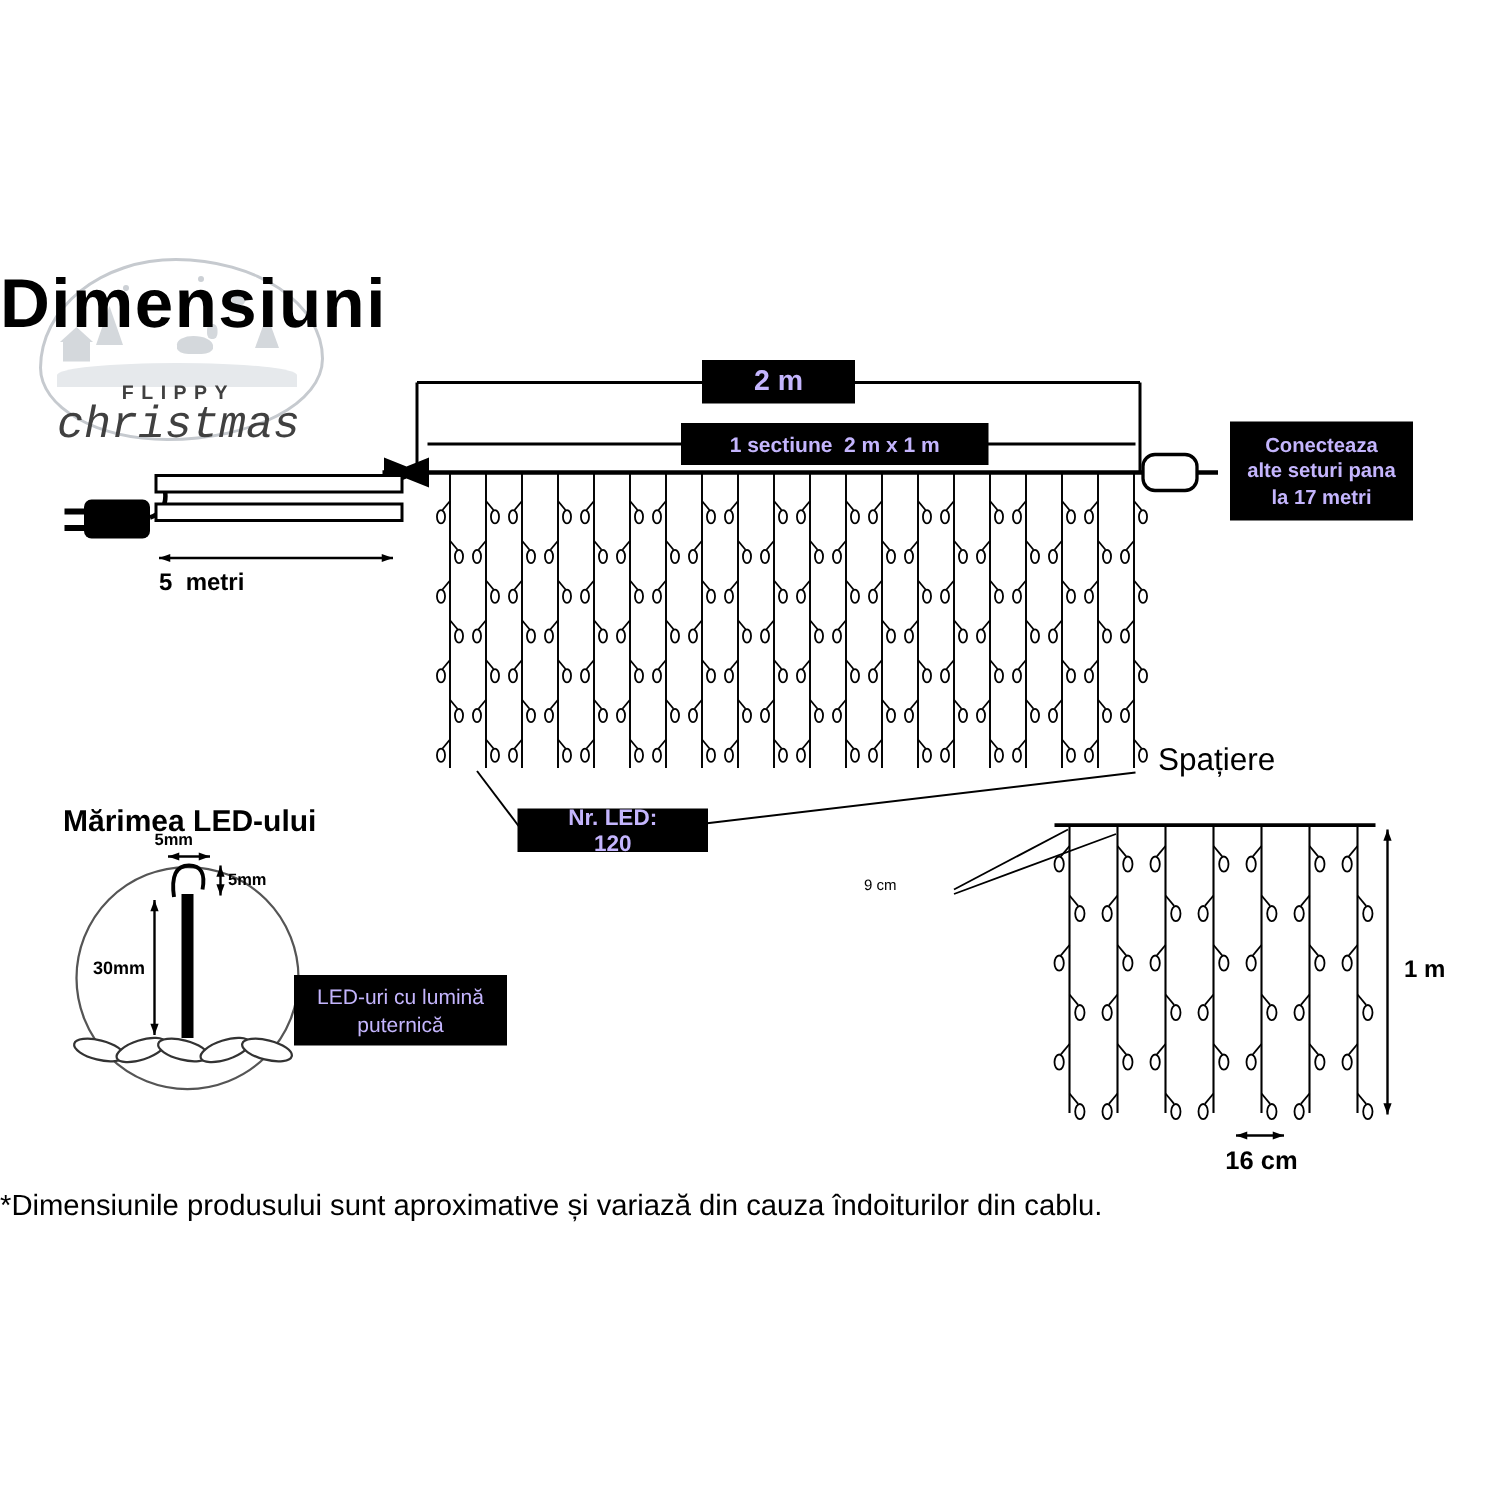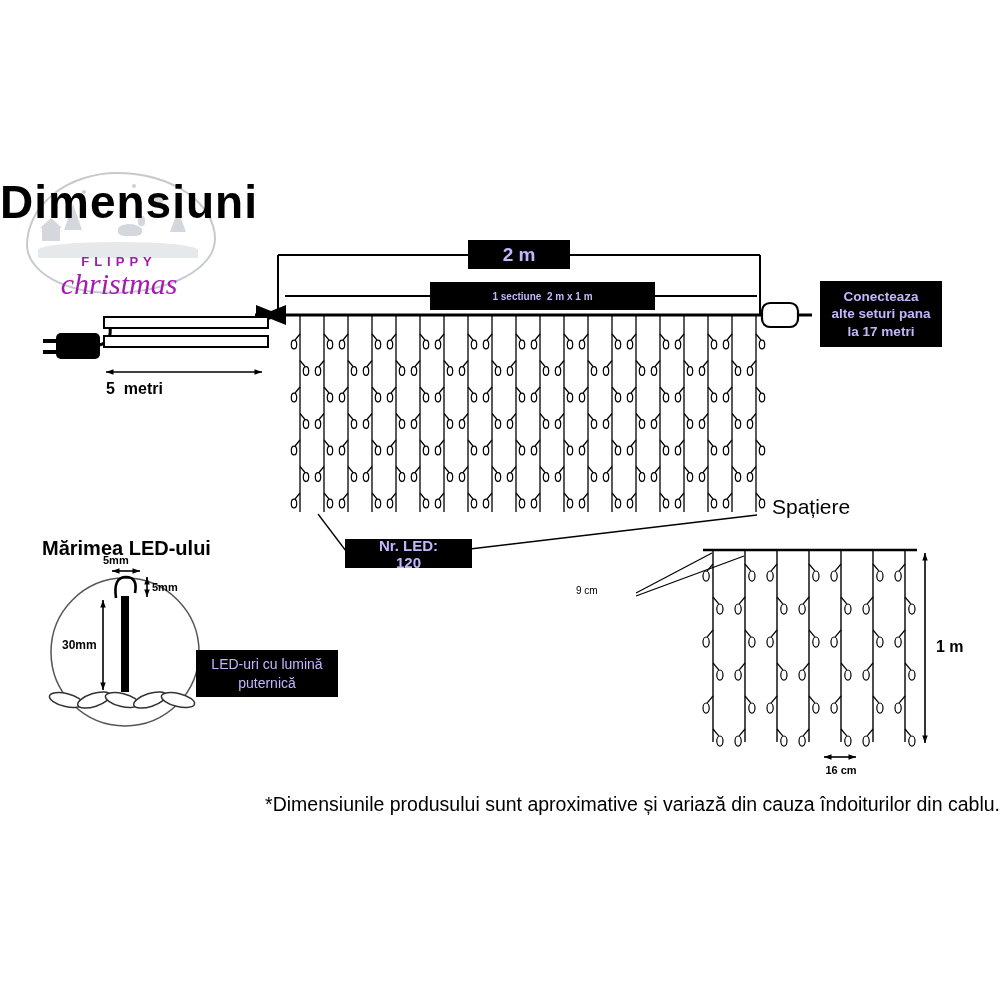--- a/index.html
+++ b/index.html
@@ -7,21 +7,21 @@
        font-family:"Liberation Sans",sans-serif;color:#000}
   .txt{position:absolute;z-index:3}
   .blackbox{position:absolute;z-index:3;background:#000;color:#c4b5fd;display:flex;
             flex-direction:column;align-items:center;justify-content:center;
             text-align:center;font-weight:bold}
   .row{flex-direction:column}
   #diagram-svg{position:absolute;left:0;top:0;z-index:1}
   .pre{white-space:pre}
   .cloud{position:absolute;background:#fff;border:2px solid #c6cacf;
          border-radius:48% 52% 55% 45% / 60% 55% 45% 40%}
-  .graytxt{color:#a21caf}
+  .graytxt{color:#404040}
 </style>
 </head>
 <body>
 
 <svg id="diagram-svg" width="1000" height="1000">
     <line x1="278" y1="255" x2="760" y2="255" stroke="#000" stroke-width="2"></line>
     <line x1="278" y1="255" x2="278" y2="314" stroke="#000" stroke-width="2"></line>
     <line x1="760" y1="255" x2="760" y2="314" stroke="#000" stroke-width="2"></line>
     <line x1="285" y1="296" x2="757" y2="296" stroke="#000" stroke-width="2"></line>
     <line x1="255" y1="315" x2="770" y2="315" stroke="#000" stroke-width="3"></line>
@@ -466,28 +466,28 @@
   <div style="position:absolute;left:110px;top:18px;width:4px;height:4px;background:#ccd0d5;border-radius:50%"></div>
   <div style="position:absolute;left:132px;top:28px;width:10px;height:10px;background:#d4d8dc;border-radius:50%"></div>
   <div style="position:absolute;left:42px;top:38px;width:0;height:0;border-left:9px solid transparent;border-right:9px solid transparent;border-bottom:26px solid #d4d8dc"></div>
   <div style="position:absolute;left:148px;top:44px;width:0;height:0;border-left:8px solid transparent;border-right:8px solid transparent;border-bottom:22px solid #d4d8dc"></div>
   <div style="position:absolute;left:18px;top:52px;width:0;height:0;border-left:11px solid transparent;border-right:11px solid transparent;border-bottom:10px solid #d4d8dc"></div>
   <div style="position:absolute;left:20px;top:62px;width:18px;height:13px;background:#d4d8dc"></div>
   <div style="position:absolute;left:96px;top:58px;width:24px;height:12px;background:#d4d8dc;border-radius:50% 60% 35% 35%"></div>
   <div style="position:absolute;left:116px;top:50px;width:7px;height:10px;background:#d4d8dc;border-radius:40%"></div>
   <div style="position:absolute;left:16px;top:76px;width:160px;height:16px;background:#e6e9ec;border-radius:50% 50% 0 0"></div>
   <div class="graytxt" style="position:absolute;left:0;top:88px;width:194px;text-align:center;font-size:13px;letter-spacing:5px;font-weight:bold">FLIPPY</div>
-  <div class="graytxt" style="position:absolute;left:0;top:101px;width:194px;text-align:center;font-size:30px;font-style:italic;font-family:Liberation Serif, serif">christmas</div>
+  <div class="graytxt" style="position:absolute;left:0;top:101px;width:194px;text-align:center;font-size:30px;font-style:italic;font-family:Liberation Mono, monospace">christmas</div>
 </div>
 
 <div class="blackbox" style="left:468px;top:240px;width:102px;height:29px;font-size:19px">
   <span>2 m</span>
 </div>
 
-<div class="blackbox" style="left:430px;top:282px;width:225px;height:28px;font-size:10px">
+<div class="blackbox" style="left:454px;top:282px;width:205px;height:28px;font-size:14px">
   <span class="pre">1 sectiune  2 m x 1 m</span>
 </div>
 
 <div class="blackbox" style="left:820px;top:281px;width:122px;height:66px;font-size:13.5px;line-height:1.3">
   <span>Conecteaza</span>
   <span>alte seturi pana</span>
   <span>la 17 metri</span>
 </div>
 
 <div class="txt pre" style="left:106px;top:380px;width:158px;text-align:left;font-size:16px;font-weight:bold">5  metri</div>
@@ -496,26 +496,26 @@
   <span>Nr. LED:</span>
   <span style="">120</span>
 </div>
 
 <div class="txt" style="left:772px;top:495px;font-size:21px;font-weight:normal">Spațiere</div>
 
 <div class="txt" style="left:576px;top:585px;font-size:10px;font-weight:normal">9 cm</div>
 
 <div class="txt" style="left:936px;top:638px;font-size:16px;font-weight:bold">1 m</div>
 
-<div class="txt" style="left:813px;top:764px;width:56px;text-align:center;font-size:11px;font-weight:bold">16 cm</div>
+<div class="txt" style="left:813px;top:764px;width:56px;text-align:center;font-size:17px;font-weight:bold">16 cm</div>
 
 <div class="txt" style="left:42px;top:537px;font-size:20px;font-weight:bold">Mărimea LED-ului</div>
 
 <div class="txt" style="left:103px;top:554px;font-size:11px;font-weight:bold">5mm</div>
 <div class="txt" style="left:152px;top:581px;font-size:11px;font-weight:bold">5mm</div>
 <div class="txt" style="left:62px;top:638px;font-size:12px;font-weight:bold">30mm</div>
 
 <div class="blackbox" style="left:196px;top:650px;width:142px;height:47px;font-size:14px;line-height:1.35;font-weight:normal">
   <span>LED-uri cu lumină</span>
   <span>puternică</span>
 </div>
 
-<div class="txt" style="left:0;top:793px;width:1000px;text-align:right;font-size:19.5px">*Dimensiunile produsului sunt aproximative și variază din cauza îndoiturilor din cablu.</div>
+<div class="txt" style="left:0;top:793px;width:1000px;text-align:left;font-size:19.5px">*Dimensiunile produsului sunt aproximative și variază din cauza îndoiturilor din cablu.</div>
 
 </body></html>

